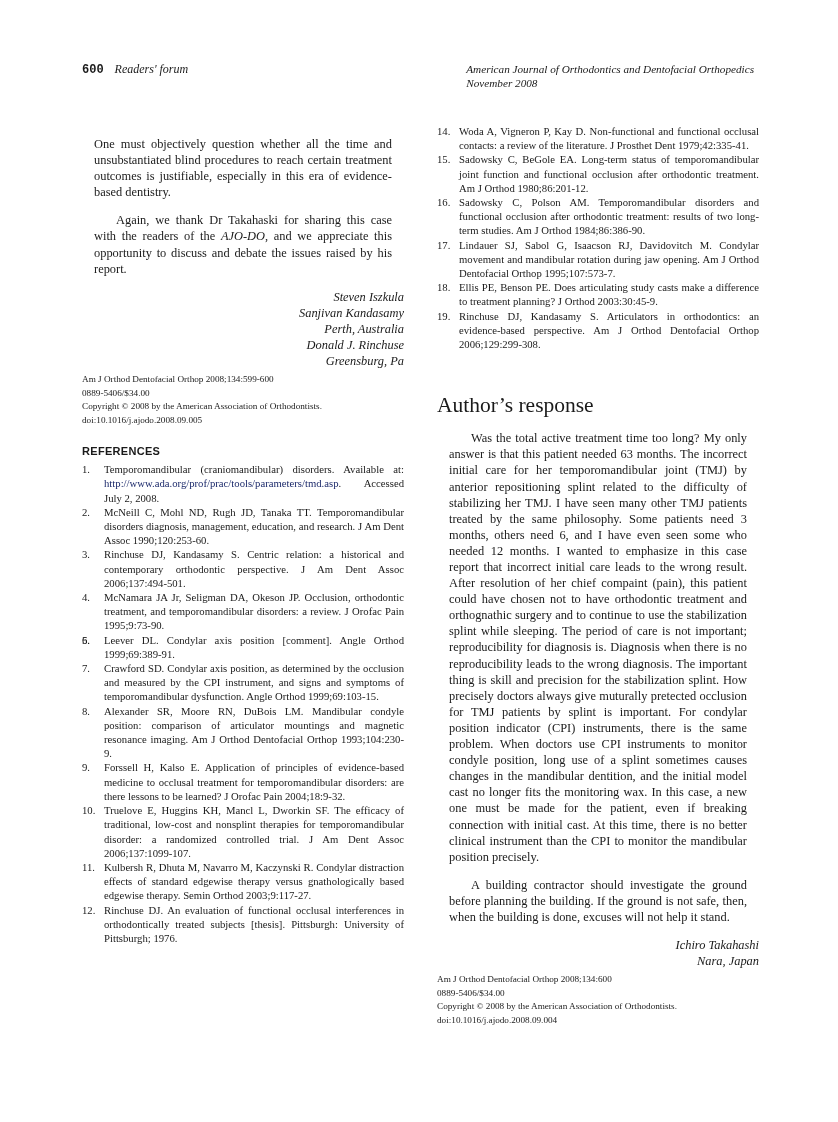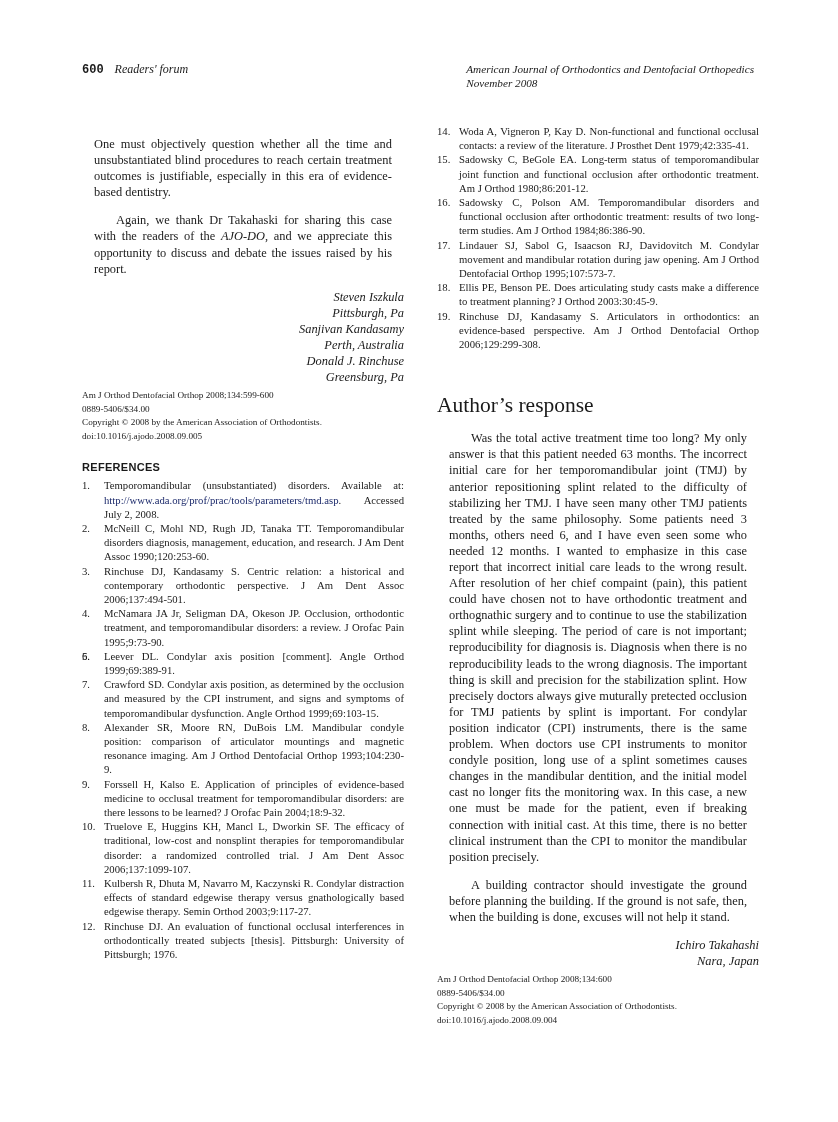--- a/index.html
+++ b/index.html
@@ -34,36 +34,35 @@
   <div>November 2008</div>
 </div>
 
 <div class="col col-left">
   <div>
     <p class="body">One must objectively question whether all the time and unsubstantiated blind procedures to reach certain treatment outcomes is justifiable, especially in this era of evidence-based dentistry.</p>
     <p class="body indent"><span>Again, we thank Dr Takahaski for sharing this case with the readers of the </span><i>AJO-DO</i><span>, and we appreciate this opportunity to discuss and debate the issues raised by his report.</span></p>
   </div>
   <div class="sig">
     <div>Steven Iszkula</div>
-    <div>Pittsburgh, Pa</div>
     <div>Sanjivan Kandasamy</div>
     <div>Perth, Australia</div>
     <div>Donald J. Rinchuse</div>
     <div>Greensburg, Pa</div>
   </div>
   <div class="citation">
     <div>Am J Orthod Dentofacial Orthop 2008;134:599-600</div>
     <div>0889-5406/$34.00</div>
     <div>Copyright © 2008 by the American Association of Orthodontists.</div>
     <div>doi:10.1016/j.ajodo.2008.09.005</div>
   </div>
 
   <div class="refs-heading">REFERENCES</div>
   <ol class="refs">
-    <li><span class="num">1.</span><span>Temporomandibular (unsubstantiated) disorders. Available at: </span><span class="link">http://www.ada.org/prof/prac/tools/parameters/tmd.asp</span><span>.  Accessed July 2, 2008.</span></li>
+    <li><span class="num">1.</span><span>Temporomandibular (craniomandibular) disorders. Available at: </span><span class="link">http://www.ada.org/prof/prac/tools/parameters/tmd.asp</span><span>.  Accessed July 2, 2008.</span></li>
     <li><span class="num">2.</span><span>McNeill C, Mohl ND, Rugh JD, Tanaka TT. Temporomandibular disorders diagnosis, management, education, and research. J Am Dent Assoc 1990;120:253-60.</span></li>
     <li><span class="num">3.</span><span>Rinchuse DJ, Kandasamy S. Centric relation: a historical and contemporary orthodontic perspective. J Am Dent Assoc 2006;137:494-501.</span></li>
     <li><span class="num">4.</span><span>McNamara JA Jr, Seligman DA, Okeson JP. Occlusion, orthodontic treatment, and temporomandibular disorders: a review. J Orofac Pain 1995;9:73-90.</span></li>
     <li><span class="num">5.</span></li>
     <li><span class="num">6.</span><span>Leever DL. Condylar axis position [comment]. Angle Orthod 1999;69:389-91.</span></li>
     <li><span class="num">7.</span><span>Crawford SD. Condylar axis position, as determined by the occlusion and measured by the CPI instrument, and signs and symptoms of temporomandibular dysfunction. Angle Orthod 1999;69:103-15.</span></li>
     <li><span class="num">8.</span><span>Alexander SR, Moore RN, DuBois LM. Mandibular condyle position: comparison of articulator mountings and magnetic resonance imaging. Am J Orthod Dentofacial Orthop 1993;104:230-9.</span></li>
     <li><span class="num">9.</span><span>Forssell H, Kalso E. Application of principles of evidence-based medicine to occlusal treatment for temporomandibular disorders: are there lessons to be learned? J Orofac Pain 2004;18:9-32.</span></li>
     <li><span class="num">10.</span><span>Truelove E, Huggins KH, Mancl L, Dworkin SF. The efficacy of traditional, low-cost and nonsplint therapies for temporomandibular disorder: a randomized controlled trial. J Am Dent Assoc 2006;137:1099-107.</span></li>
     <li><span class="num">11.</span><span>Kulbersh R, Dhuta M, Navarro M, Kaczynski R. Condylar distraction effects of standard edgewise therapy versus gnathologically based edgewise therapy. Semin Orthod 2003;9:117-27.</span></li>

